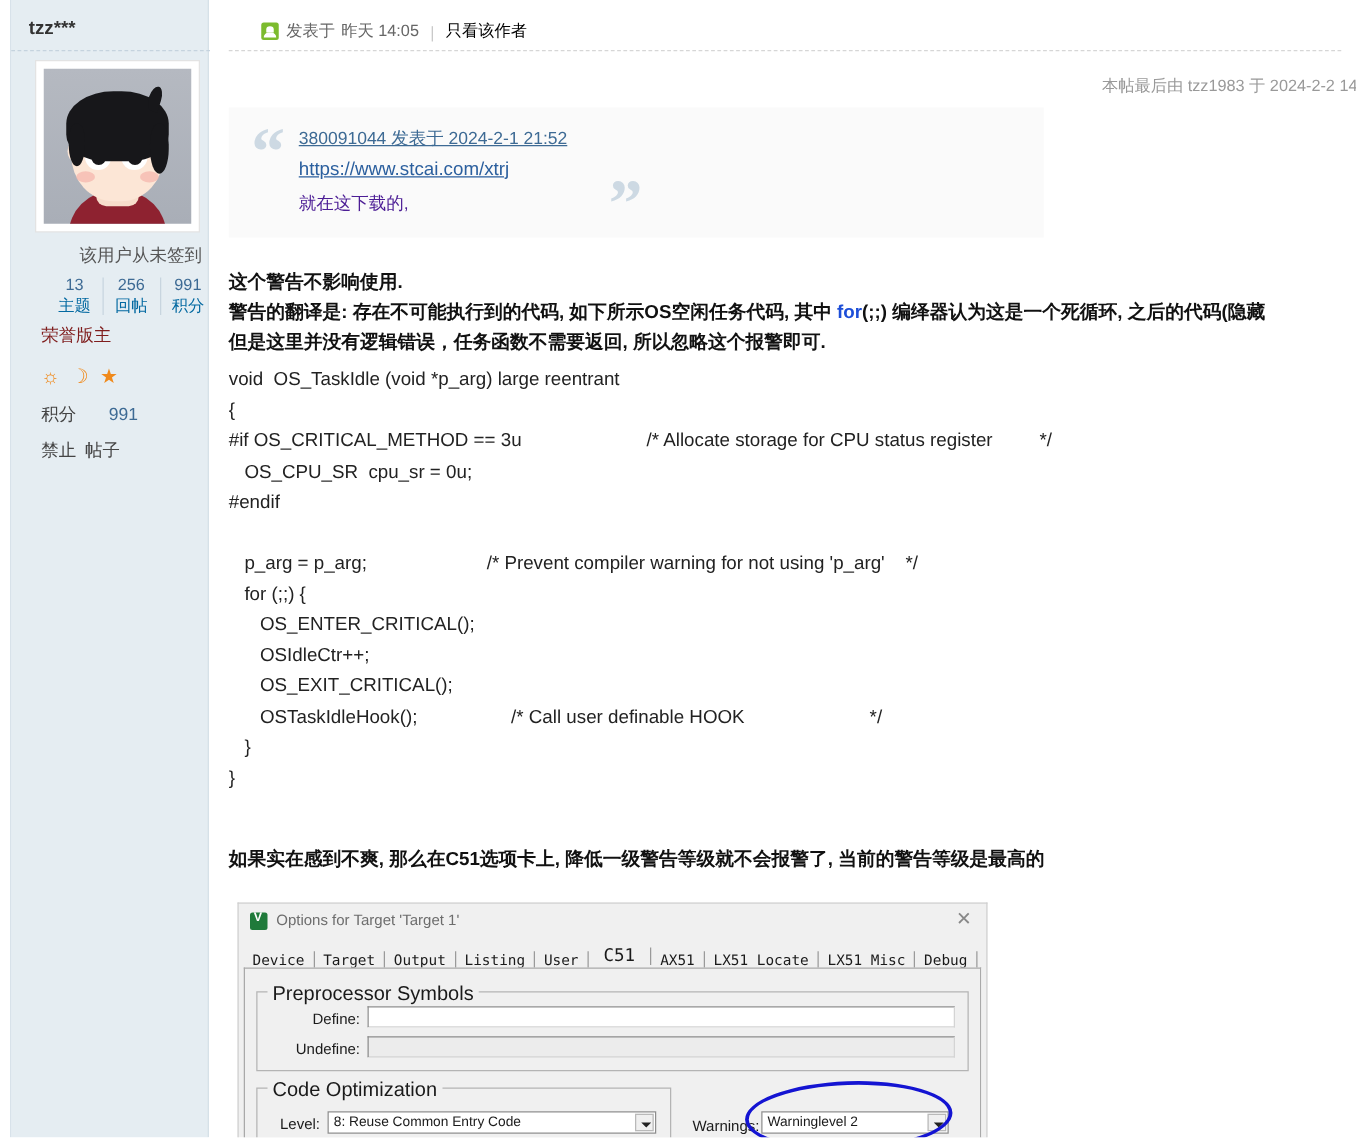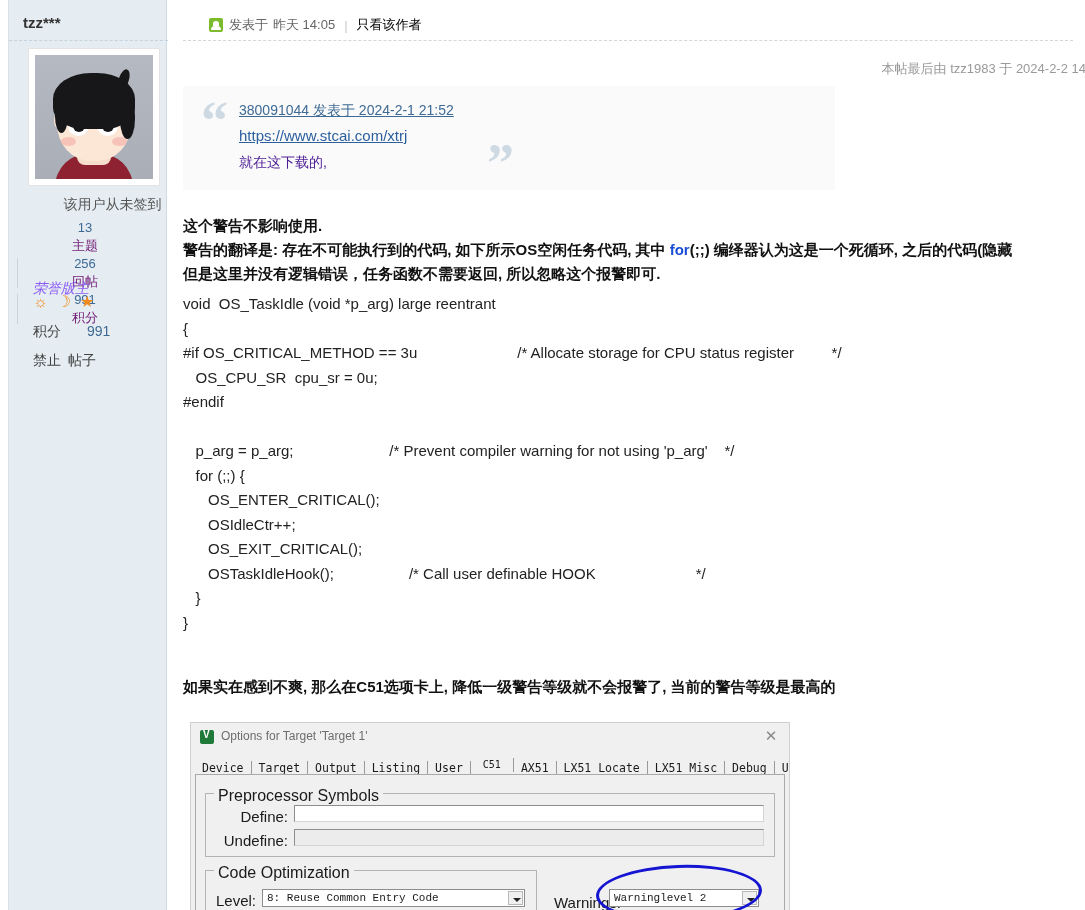--- a/index.html
+++ b/index.html
@@ -69,29 +69,29 @@
   }
   .av-eye.l { left: 33px; }
   .av-eye.r { left: 62px; }
   .av-pupil { position: absolute; left: 50%; top: 50%; transform: translate(-50%,-50%); width: 12px; height: 12px; background: #17171a; border-radius: 50%; }
   .av-cheek { position: absolute; top: 82px; width: 15px; height: 9px; background: #f6b7ae; border-radius: 50%; opacity: .75; }
   .av-cheek.l { left: 26px; }
   .av-cheek.r { right: 26px; }
 
   .sb-row { position: absolute; left: 0; width: 159px; text-align: center; margin-left: 24px; }
   .never-signed { top: 196px; font-size: 14px; color: #555; }
-  .stats { position: absolute; left: 8px; top: 219px; width: 136px; display: flex; flex-direction: column; }
+  .stats { position: absolute; left: 28px; top: 219px; width: 136px; display: flex; }
   .stat { flex: 1; text-align: center; position: relative; }
   .stat + .stat::before {
     content: ""; position: absolute; left: 0; top: 3px; width: 1px; height: 30px; background: #c8d5df;
   }
   .stat-num { font-size: 13px; color: #3d6a94; line-height: 18px; }
-  .stat-lbl { font-size: 13px; color: #701a75; line-height: 18px; }
-
-  .role { position: absolute; left: 24px; top: 280px; font-size: 14px; color: #8b5cf6; font-style: italic; }
+  .stat-lbl { font-size: 13px; color: #0369a1; line-height: 18px; font-family: Liberation Mono, monospace; }
+
+  .role { position: absolute; left: 24px; top: 260px; font-size: 14px; color: #7f1d1d; }
   .medals { position: absolute; left: 24px; top: 294px; display: flex; gap: 9px; align-items: center; }
   .medal { font-size: 16px; color: #f08a1c; line-height: 16px; }
   .points-row { position: absolute; left: 24px; top: 323px; font-size: 14px; color: #444; }
   .points-row .pv { color: #3d6a94; margin-left: 26px; }
   .modline { position: absolute; left: 24px; top: 352px; font-size: 14px; color: #444; }
   .modline span { margin-right: 7px; }
 
   
   #main { position: absolute; left: 169px; top: 0; width: 916px; height: 910px; background: #fff; }
 
@@ -167,47 +167,47 @@
     font-family: "Liberation Sans", sans-serif;
   }
   .k-tabs {
     position: absolute; left: 0; top: 30px; width: 100%; height: 22px;
     display: flex; align-items: flex-end; padding-left: 4px;
   }
   .k-tab {
     font-size: 11.5px; color: #1a1a1a; padding: 0 7px;
     border-right: 1px solid #9a9a9a; line-height: 14px; white-space: nowrap;
   }
-  .k-tab.active { font-size: 10px; position: relative; top: -3px; border-right: none; padding: 0 12px; }
+  .k-tab.active { font-size: 14px; position: relative; top: -3px; border-right: none; padding: 0 12px; }
   .k-tab.nobar { border-right: 1px solid #9a9a9a; }
   .k-body {
     position: absolute; left: 4px; top: 51px; right: 4px; bottom: 0;
     background: #f0f0f0; border: 1px solid #a9a9a9; border-bottom: none;
   }
   .k-group { position: absolute; border: 1px solid #b4b4b4; }
   .k-group-label {
     position: absolute; top: -7px; left: 8px; background: #f0f0f0; padding: 0 4px;
     font-size: 16px; color: #1a1a1a; font-family: "Liberation Sans", sans-serif;
   }
   .k-pre { left: 9px; top: 18px; right: 9px; height: 64px; }
   .k-fieldlbl {
-    position: absolute; font-size: 15px; color: #1a1a1a; text-align: right;
+    position: absolute; font-size: 12px; color: #1a1a1a; text-align: right;
     font-family: "Liberation Sans", sans-serif;
   }
   .k-input {
     position: absolute; height: 17px; background: #ffffff;
     border: 1px solid #8d8d8d; border-right-color: #d4d4d4; border-bottom-color: #d4d4d4;
   }
   .k-input.disabled { background: #ececec; }
   .k-opt { left: 9px; top: 95px; width: 332px; height: 95px; }
   .k-level-lbl { left: 16px; top: 117px; width: 44px; }
   .k-combo {
     position: absolute; height: 18px; background: #fff;
     border: 1px solid #8d8d8d; font-size: 11px; color: #1a1a1a;
-    font-family: Liberation Mono, monospace;
+    font-family: Liberation Sans, sans-serif;
   }
   .k-combo .txt { position: absolute; left: 4px; top: 2px; white-space: nowrap; }
   .k-combo .arrow {
     position: absolute; right: 1px; top: 1px; width: 15px; height: 14px;
     background: #f0f0f0; border: 1px solid #b9b9b9;
   }
   .k-combo .arrow::after {
     content: ""; position: absolute; left: 4px; top: 6px;
     border-left: 4px solid transparent; border-right: 4px solid transparent;
     border-top: 4px solid #222;

